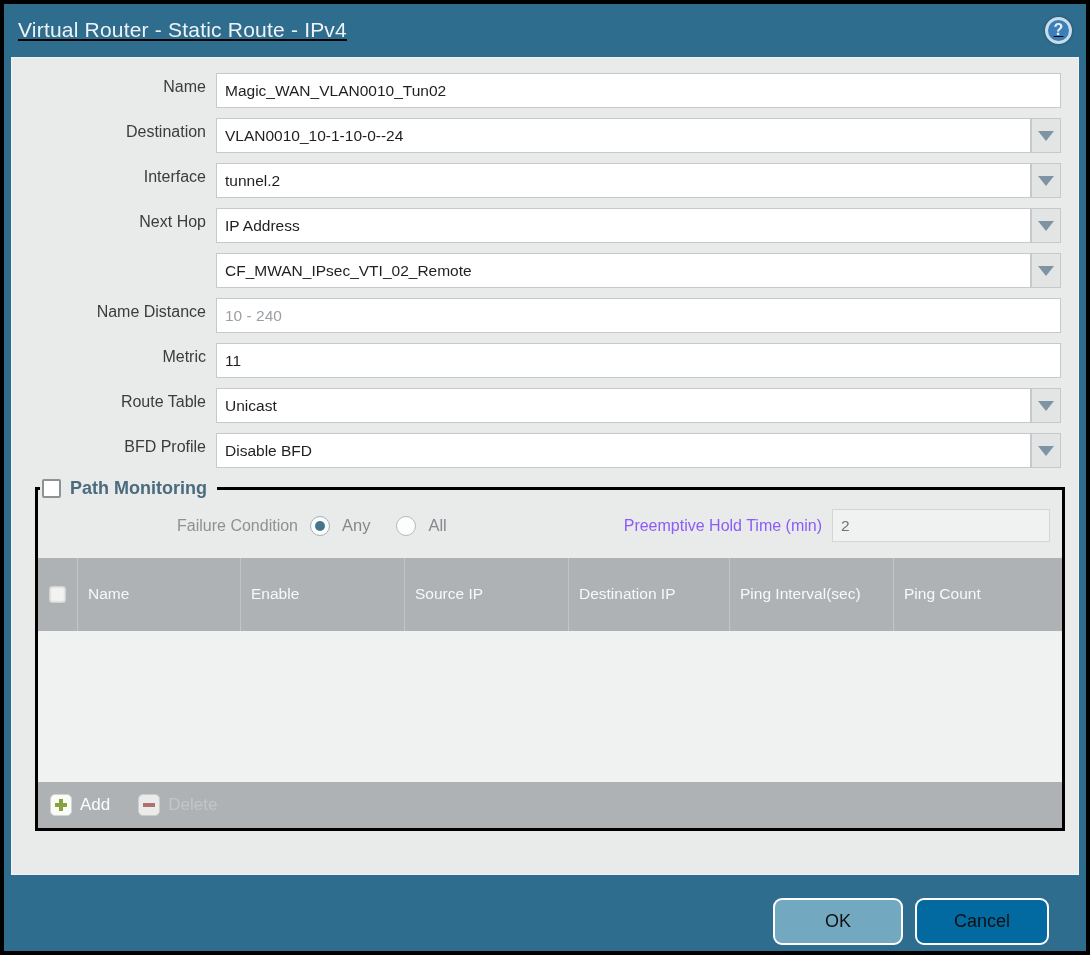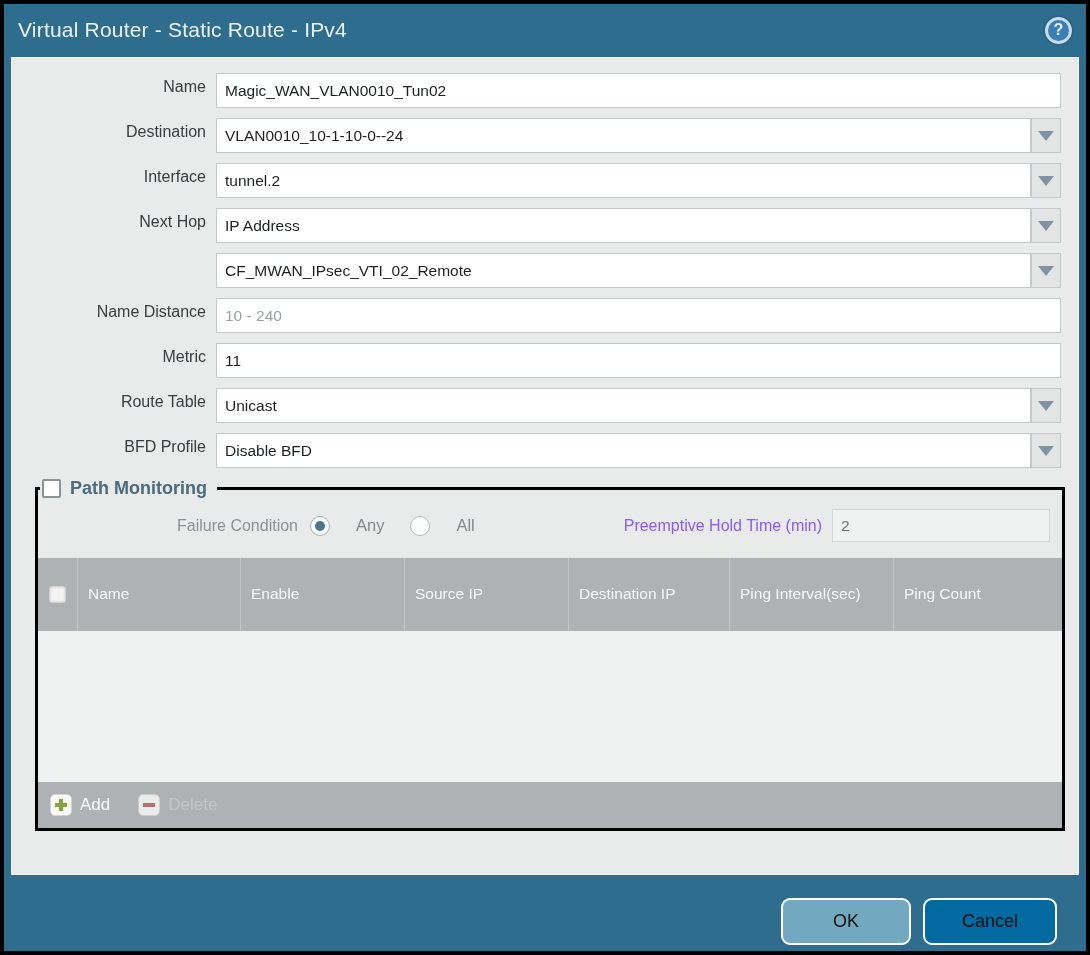--- a/index.html
+++ b/index.html
@@ -7,20 +7,21 @@
   body {
     width: 1090px; height: 955px;
     background: #000;
     font-family: "Liberation Sans", "DejaVu Sans", sans-serif;
     position: relative;
     overflow: hidden;
   }
   .frame {
     position: absolute; left: 4px; top: 4px; right: 4px; bottom: 4px;
     background: #2f6d8e;
+    text-decoration: underline;
   }
   
   .titlebar {
     height: 52px; display: flex; align-items: center;
     padding: 0 14px; color: #eef3f6;
   }
   .title { font-size: 21px; letter-spacing: 0.2px; }
   .help-icon {
     margin-left: auto; width: 27px; height: 27px; border-radius: 50%;
     background: #3c7fb8; border: 3px solid #c9dcea;
@@ -70,21 +71,21 @@
     width: 19px; height: 19px; background: #fff;
     border: 2px solid #8d9296; border-radius: 2px; cursor: pointer;
   }
   .pm-title { font-size: 18px; font-weight: bold; color: #4b6b7e; }
   .fc-row { display: flex; align-items: center; padding: 10px 0 16px 0; }
   .fc-label {
     width: 272px; text-align: right; padding-right: 12px;
     color: #8d9194; font-size: 16px; flex: none;
   }
   .radio-group { display: flex; align-items: center; gap: 26px; }
-  .radio-opt { display: flex; align-items: center; gap: 26px; cursor: pointer; }
+  .radio-opt { display: flex; align-items: center; gap: 12px; cursor: pointer; }
   .radio {
     width: 20px; height: 20px; border-radius: 50%;
     border: 1px solid #b5b9bb; background: #fdfdfc; position: relative; flex: none;
   }
   .radio.checked { border-color: #9bb3bf; }
   .radio.checked::after {
     content: ""; position: absolute; left: 4px; top: 4px;
     width: 10px; height: 10px; border-radius: 50%; background: #46768e;
   }
   .radio-label { color: #85898c; font-size: 16.5px; }
@@ -134,21 +135,21 @@
   .tool-icon.minus::before {
     content: ""; position: absolute; left: 4px; top: 8px; width: 12px; height: 4px;
     background: #b2625e;
   }
   .tool-label { font-size: 17px; color: #fdfdfd; }
   .tool-btn.disabled { cursor: default; }
   .tool-btn.disabled .tool-label { color: #c3c6c8; }
   .tool-btn.disabled .tool-icon { opacity: .8; }
   
   .bottombar {
-    position: absolute; left: 0; right: 4px; bottom: 0; height: 60px;
+    position: absolute; left: 0; right: 12px; bottom: 0; height: 60px;
     display: flex; align-items: center; justify-content: flex-end;
     gap: 12px; padding-right: 25px; background: #2f6d8e;
   }
   .btn {
     height: 47px; border-radius: 9px; border: 2px solid #fff;
     font-family: "Liberation Sans", sans-serif; font-size: 18px; color: #111;
     cursor: pointer;
   }
   .btn-ok { width: 130px; background: #73a8c1; }
   .btn-cancel { width: 134px; background: #0369a1; }

